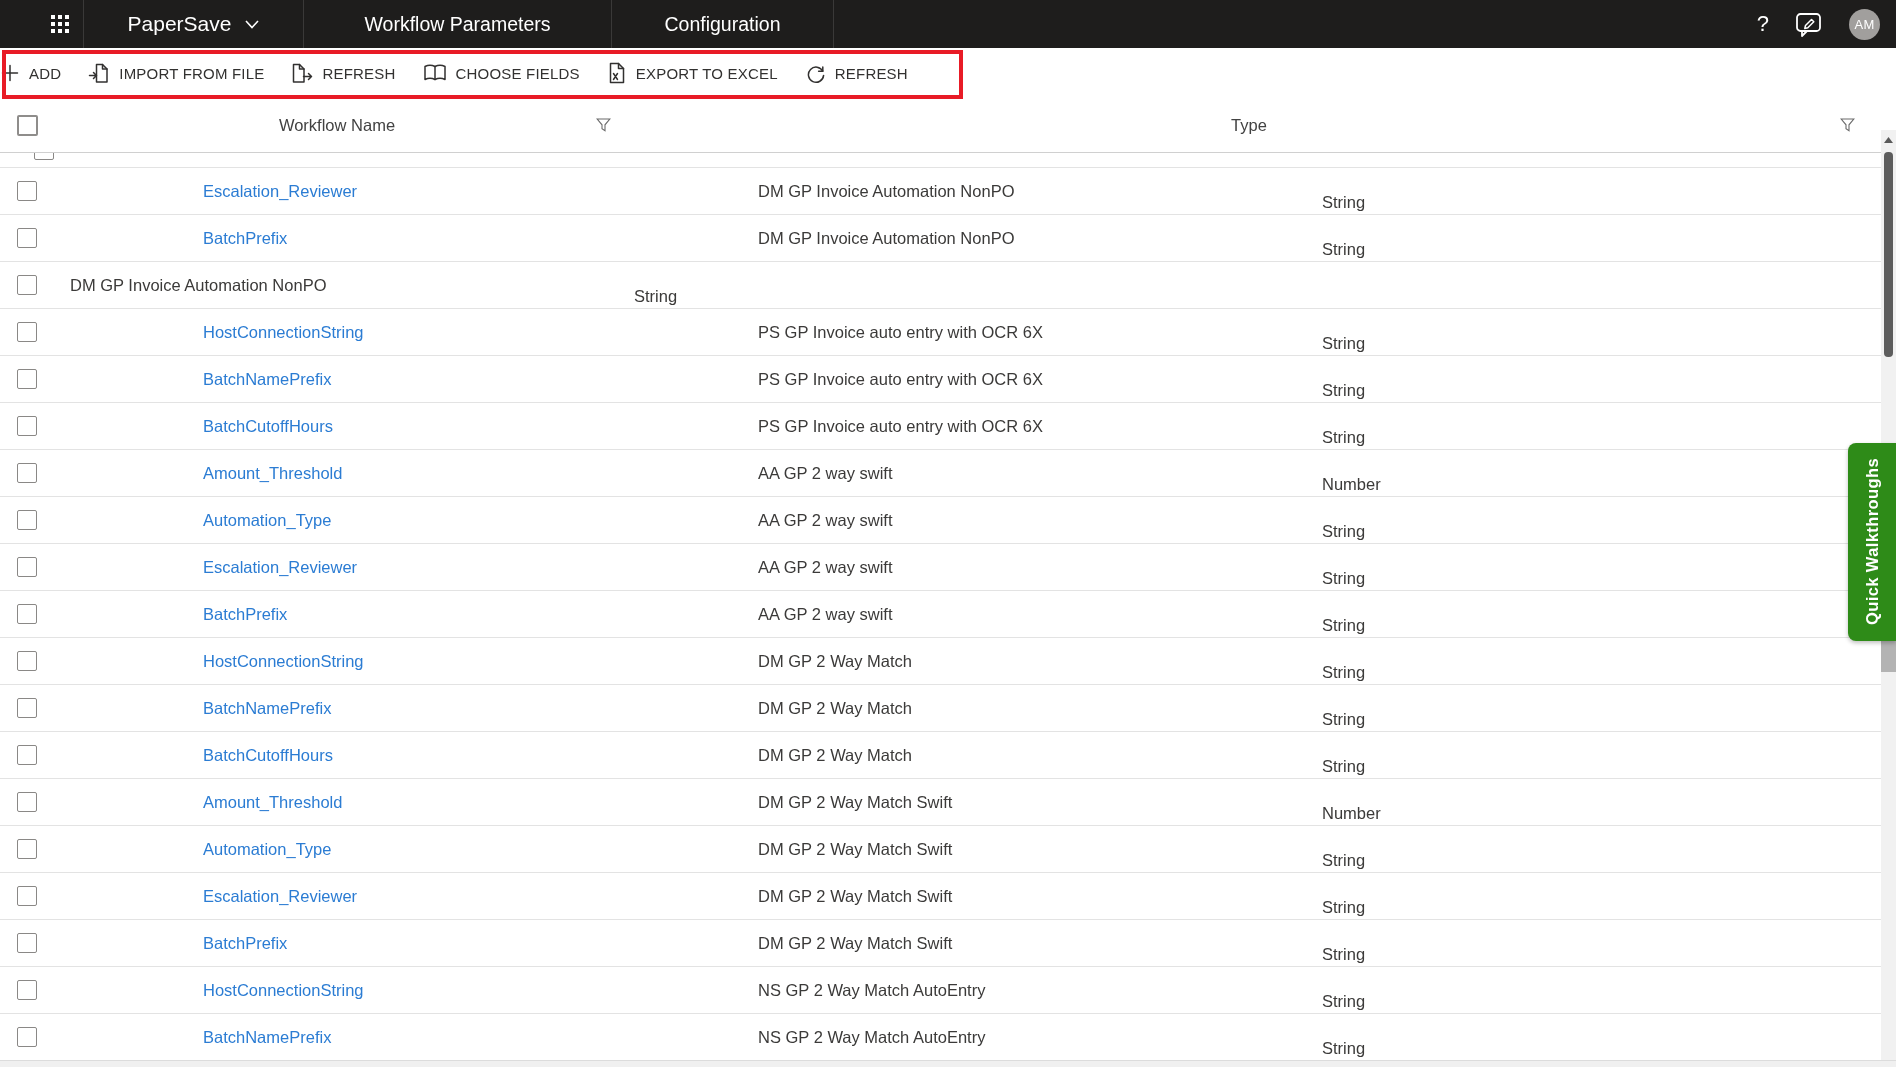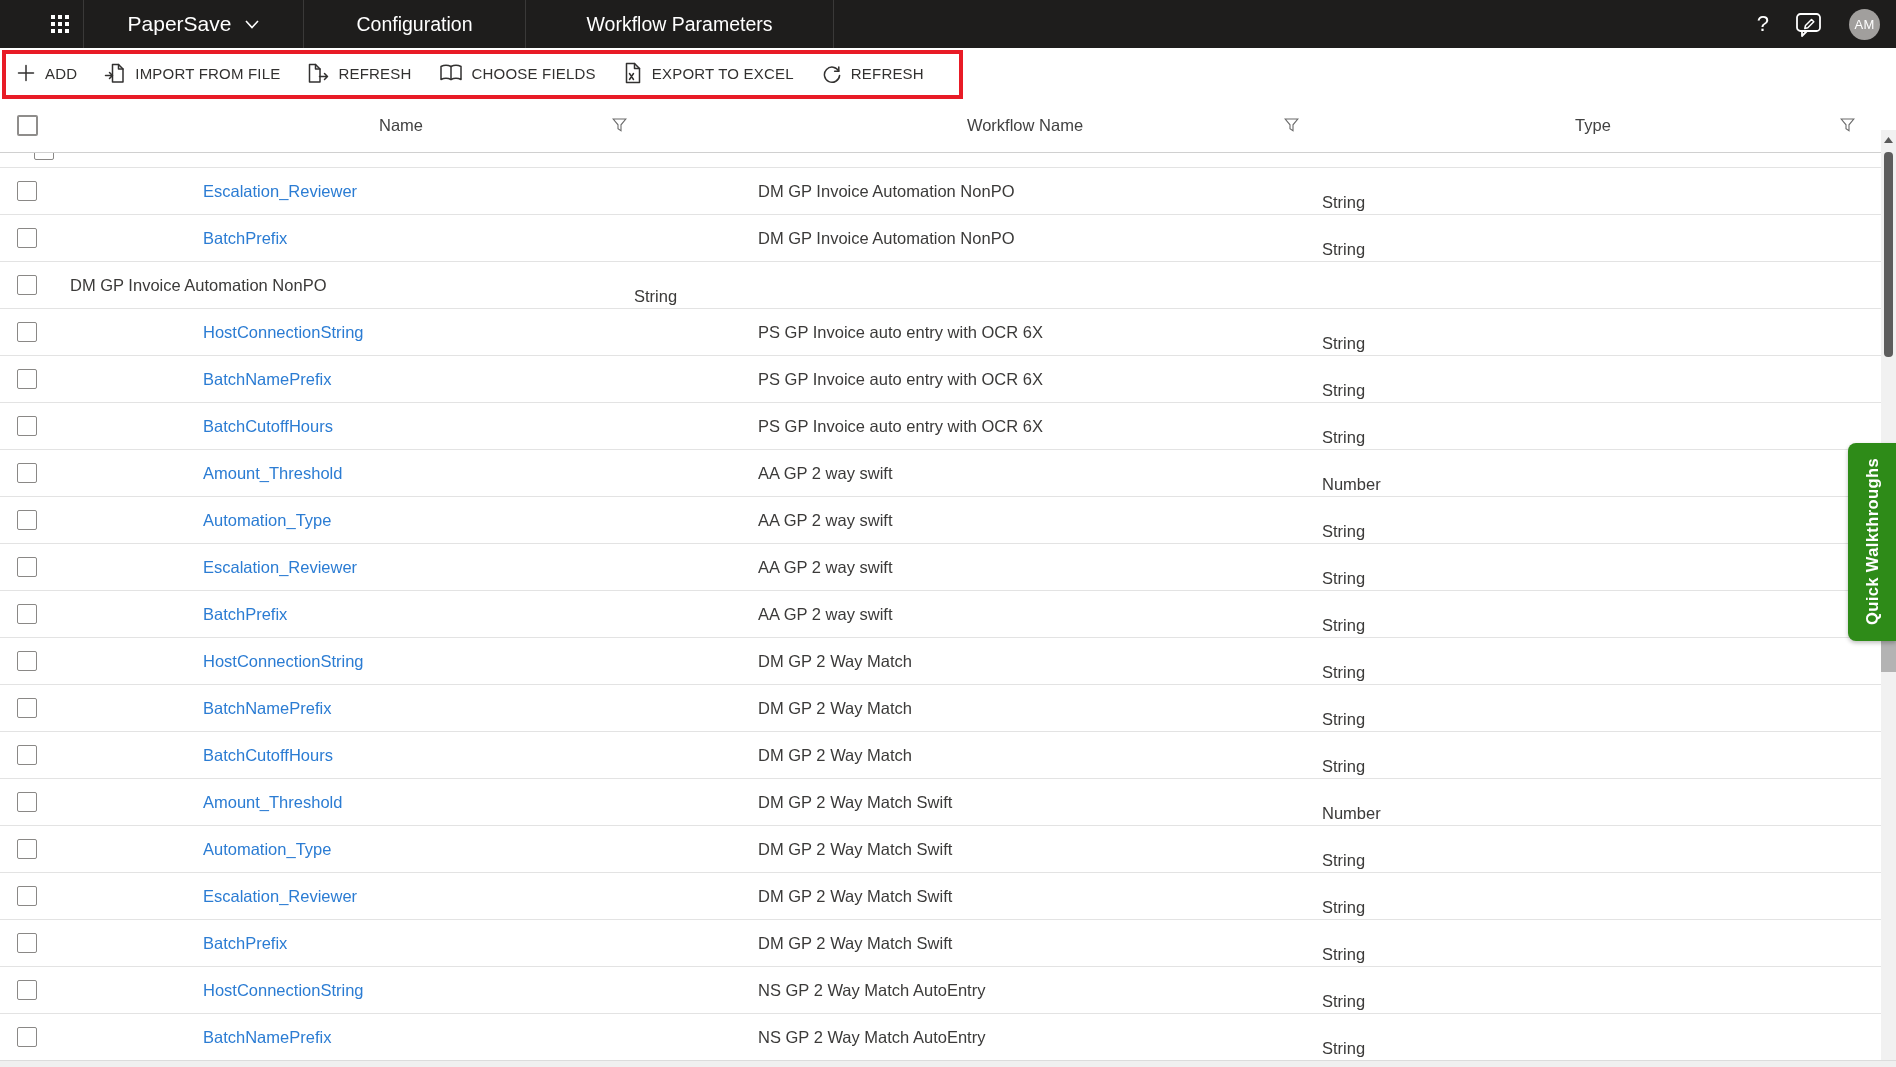--- a/index.html
+++ b/index.html
@@ -15,21 +15,21 @@
   .waffle i { background:#fff; display:block; }
   .app-cell { width:220px; gap:14px; font-size:21px; }
   .nav-cell-1 { width:222px; font-size:19.5px; }
   .nav-cell-2 { width:308px; font-size:19.5px; }
   .topbar-right { margin-left:auto; display:flex; align-items:center; gap:26px; padding-right:16px; }
   .help-btn { font-size:22px; color:#fff; cursor:pointer; line-height:1; }
   .feedback-btn { cursor:pointer; display:flex; }
   .avatar { width:31px; height:31px; border-radius:50%; background:#a19f9d; color:#fff; font-size:13px; display:flex; align-items:center; justify-content:center; cursor:pointer; letter-spacing:.3px; }
 
   
-  .toolbar { position:absolute; left:0; top:48px; width:100%; height:50px; background:#fff; display:flex; align-items:center; padding-left:16px; gap:27px; }
+  .toolbar { position:absolute; left:0; top:48px; width:100%; height:50px; background:#fff; display:flex; align-items:center; gap:27px; }
   .tb-btn { display:flex; align-items:center; gap:9px; font-size:15px; color:#323130; cursor:pointer; white-space:nowrap; letter-spacing:.2px; }
   .tb-btn svg { display:block; }
   .red-annotation { position:absolute; left:2px; top:50px; width:961px; height:49px; border:4px solid var(--accent-red); pointer-events:none; z-index:5; }
 
   
   .grid-header { position:absolute; left:0; top:98px; width:1881px; height:55px; display:flex; align-items:center; border-bottom:1px solid #d0d0d0; background:#fff; }
   .col-cb { width:57px; position:relative; height:100%; }
   .col-name { width:688px; position:relative; height:100%; display:flex; align-items:center; justify-content:center; }
   .col-wf { width:560px; position:relative; height:100%; display:flex; align-items:center; justify-content:center; }
   .col-type { flex:1; position:relative; height:100%; display:flex; align-items:center; justify-content:center;text-align:center; }
@@ -78,25 +78,25 @@
           <i></i>
           <i></i>
       </span>
     </div>
     <div class="cell app-cell">
       <span>PaperSave</span>
       <svg width="14" height="9" viewBox="0 0 14 9">
           <polyline points="1,1 7,7.5 13,1" fill="none" stroke="#fff" stroke-width="1.6"></polyline>
         </svg>
     </div>
+    <div class="cell nav-cell-2">
+      <span>Workflow Parameters</span>
+    </div>
     <div class="cell nav-cell-1">
       <span>Configuration</span>
-    </div>
-    <div class="cell nav-cell-2">
-      <span>Workflow Parameters</span>
     </div>
     <div class="topbar-right">
       <span class="help-btn">?</span>
       <span class="feedback-btn">
         <svg width="28" height="26" viewBox="0 0 28 26">
           <rect x="2" y="3" width="23" height="17" rx="3.5" fill="none" stroke="#fff" stroke-width="1.8"></rect>
           <path d="M7 20 v5 l5 -5" fill="none" stroke="#fff" stroke-width="1.8" stroke-linejoin="round"></path>
           <path d="M10.5 14.5 L16.5 8.5 L18.8 10.8 L12.8 16.8 L9.8 17.5 Z" fill="none" stroke="#fff" stroke-width="1.5" stroke-linejoin="round"></path>
         </svg>
       </span>
@@ -166,28 +166,20 @@
         </span>
     <span>REFRESH</span>
   </div>
 </div>
   <div class="red-annotation"></div>
 
   <div class="grid-header">
     <div class="col-cb">
       <span class="hdr-cb"></span>
     </div>
-    <div class="col-name">
-      <span class="hdr-label">Name</span>
-      <span class="funnel r6">
-        <svg width="15" height="14" viewBox="0 0 15 14">
-            <path d="M1.2 1 H13.8 L9 6.8 V12.6 L6 10.6 V6.8 Z" fill="none" stroke="#6b6b6b" stroke-width="1.1"></path>
-          </svg>
-      </span>
-    </div>
     <div class="col-wf">
       <span class="hdr-label">Workflow Name</span>
       <span class="funnel wfr">
         <svg width="15" height="14" viewBox="0 0 15 14">
             <path d="M1.2 1 H13.8 L9 6.8 V12.6 L6 10.6 V6.8 Z" fill="none" stroke="#6b6b6b" stroke-width="1.1"></path>
           </svg>
       </span>
     </div>
     <div class="col-type">
       <span class="hdr-label">Type</span>

